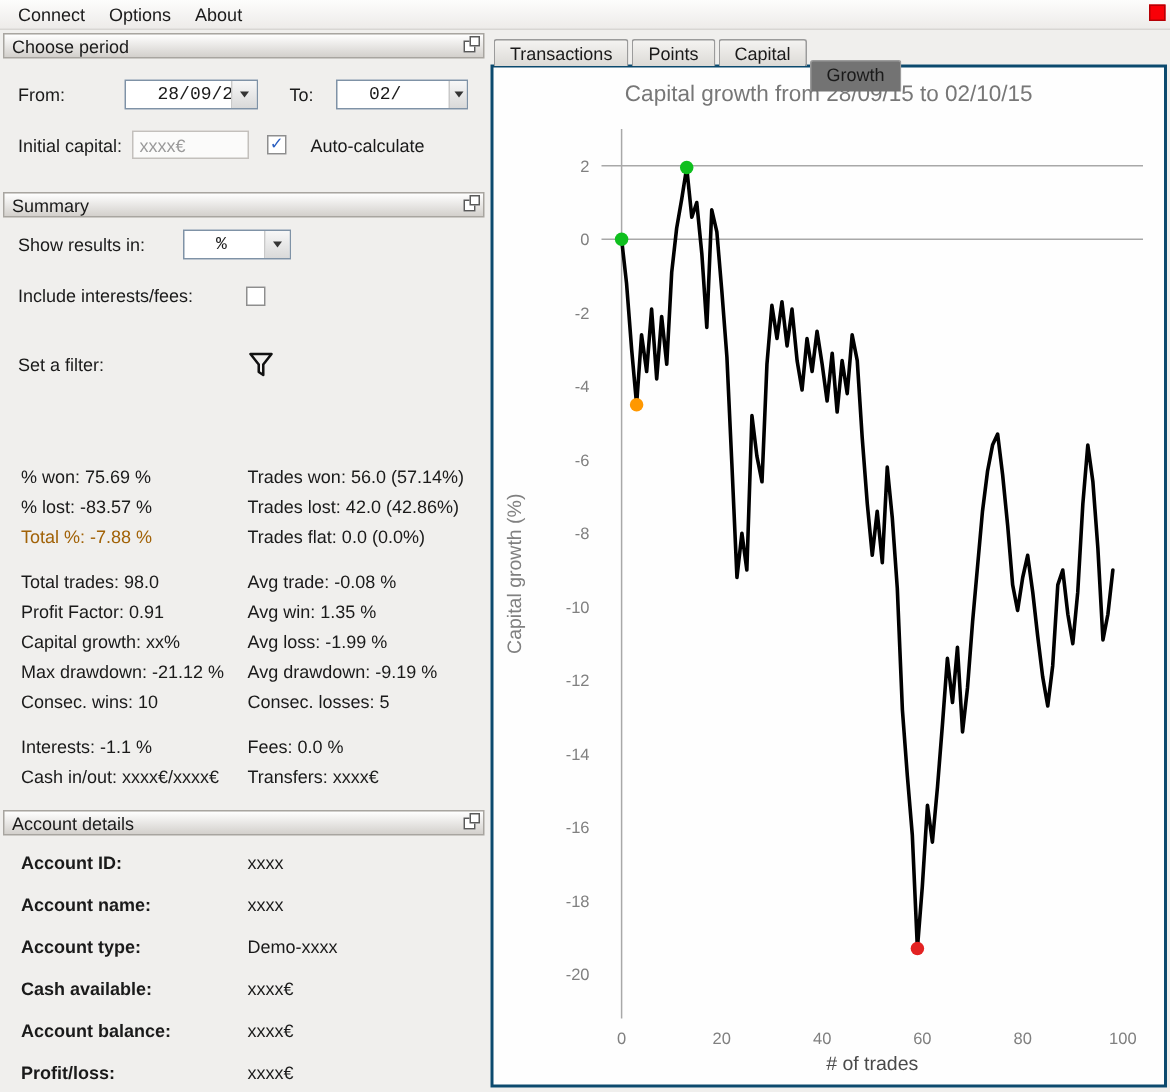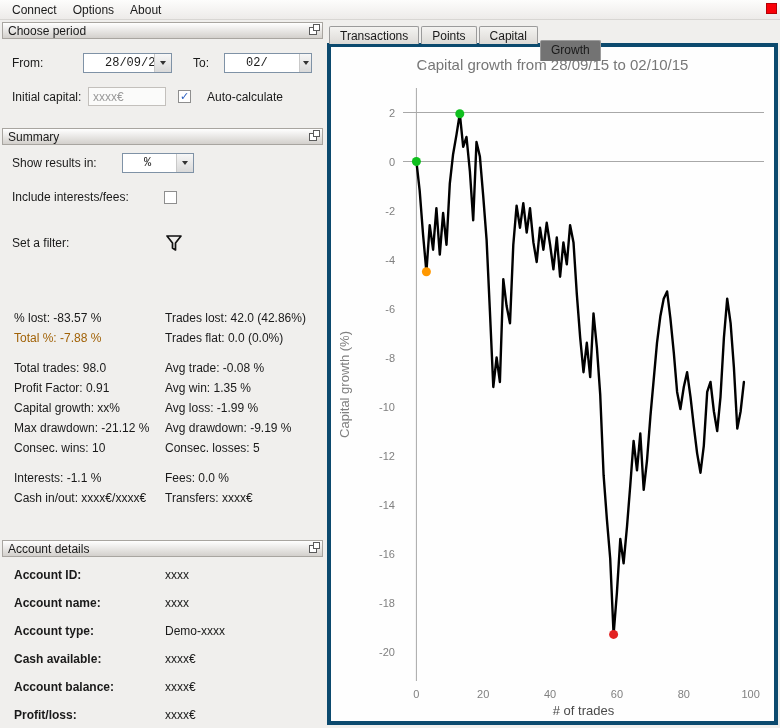--- a/index.html
+++ b/index.html
@@ -55,21 +55,21 @@
   .acc-row { display:flex; height:28px; align-items:center; padding-left:12px; }
   .acc-label { width:151px;font-weight:bold; }
   
   .right-panel { position:absolute; top:24px; left:327px; width:451px; bottom:3px; }
   .tabbar { position:relative; z-index:2; height:20px; display:flex; padding-left:2px; }
   .tab { padding:2px 10px 0; margin-right:2px; margin-top:2px; height:18px;
     border:1px solid #9b9b9b; border-bottom:none; border-radius:2px 2px 0 0;
     background:linear-gradient(#f4f3f1,#dcdad6); cursor:default; }
   .tab.active { margin-top:16px; height:21px; background:#737373; font-weight:normal; }
   .chart-panel { position:absolute; top:19px; left:0; right:0; bottom:0;
-    background:#fefefe; border:4px solid #0c4a6e; }
+    background:#fefefe; border:2px solid #0c4a6e; }
   .chart-title { text-align:center; color:#777; font-size:15px; margin-top:9px; height:22px; }
   svg { font-family:"Liberation Sans",sans-serif; display:block; margin:0 auto; }
   .filter-svg { margin:0; }
 </style>
 </head>
 <body>
 
 <div class="menubar">
   <span class="menu-item">Connect</span>
   <span class="menu-item">Options</span>
@@ -126,20 +126,24 @@
           </span>
       </div>
     </div>
     <div class="row sum-row-filter">
       <span class="lbl lblw152">Set a filter:</span>
       <svg class="filter-svg" width="20" height="20" viewBox="0 0 20 20">
         <path d="M3 3 H17 L11.5 10 V17 L8.5 15 V10 Z" fill="none" stroke="#111" stroke-width="1.7" stroke-linejoin="round"></path>
       </svg>
     </div>
     <div class="stats">
+        <div class="stat-row">
+          <span class="stat-left">% won: 75.69 %</span>
+          <span class="stat-right">Trades won: 56.0 (57.14%)</span>
+        </div>
         <div class="stat-row">
           <span class="stat-left">% lost: -83.57 %</span>
           <span class="stat-right">Trades lost: 42.0 (42.86%)</span>
         </div>
         <div class="stat-row">
           <span class="stat-left" style="color: #a16207;">Total %: -7.88 %</span>
           <span class="stat-right">Trades flat: 0.0 (0.0%)</span>
         </div>
         <div class="stat-gap"></div>
         <div class="stat-row">

